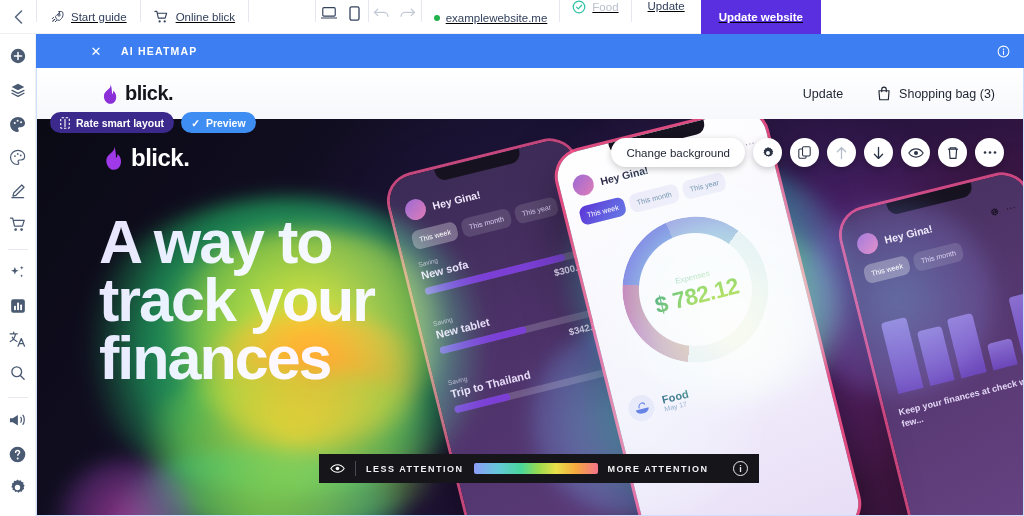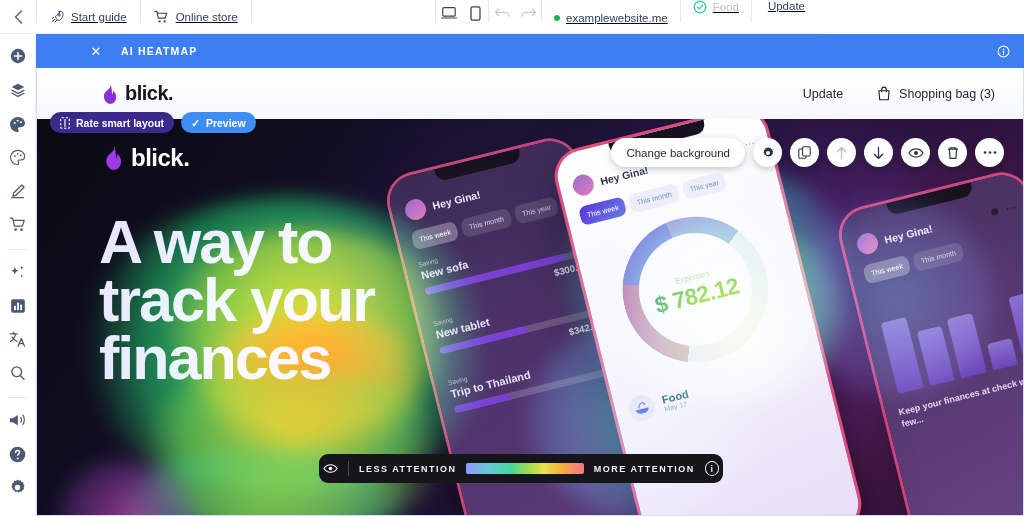--- a/index.html
+++ b/index.html
@@ -222,23 +222,23 @@
   }
   .tool-round {
     width:29px; height:29px; border-radius:50%; background:#fff;
     display:flex; align-items:center; justify-content:center; color:#2b3346;
     box-shadow:0 2px 7px rgba(0,0,0,0.22);
   }
   .tool-round.dim { color:#b8bfcc; }
 
   
   .legend {
-    position:absolute; left:319px; top:454px; width:404px; height:29px;
-    background:#16161a; border-radius:9px; display:flex; align-items:center;
-    padding:0 4px; gap:10px; z-index:28;
+    position:absolute; left:319px; top:454px; width:440px; height:29px;
+    background:#16161a; border-radius:0; display:flex; align-items:center;
+    padding:0 11px; gap:10px; z-index:28;
   }
   .lg-eye { color:#fff; display:flex; align-items:center; }
   .lg-bar-sep { width:1px; height:15px; background:#4a4a52; }
   .lg-txt { font-size:9px; letter-spacing:1.5px; font-weight:bold; color:#f2f2f5; white-space:nowrap; }
   .lg-grad {
     width:124px; height:11px; border-radius:2px;
     background: linear-gradient(90deg,#8d9dfb 0%, #63c9d8 20%, #49d69a 38%, #9ada4e 52%, #e8e04a 66%, #f6a93e 82%, #f4738a 100%);
   }
   .lg-info {
     margin-left:auto; width:15px; height:15px; border-radius:50%;
@@ -270,21 +270,21 @@
     </div>
     <div class="tb-sep"></div>
     <div class="tb-item">
       <span class="ic">
         <svg width="15" height="14" viewBox="0 0 16 15" fill="none">
           <path d="M1 1.5h2l1.6 7.2h7.3l1.6-5.2H4" stroke="#33415c" stroke-width="1.2" stroke-linecap="round" stroke-linejoin="round"></path>
           <circle cx="6" cy="12.2" r="1.2" fill="#33415c"></circle>
             <circle cx="11.4" cy="12.2" r="1.2" fill="#33415c"></circle>
         </svg>
       </span>
-      <span>Online store</span>
+      <span>Online blick</span>
     </div>
     <div class="tb-sep"></div>
 
     <div class="tb-spacer"></div>
 
     <div class="tb-sep"></div>
     <div class="tb-icobtn">
       <svg width="16" height="14" viewBox="0 0 18 14" fill="none">
         <rect x="2" y="1" width="14" height="9.5" rx="1.2" stroke="#33415c" stroke-width="1.3"></rect>
         <path d="M0.5 12.6h17" stroke="#33415c" stroke-width="1.3" stroke-linecap="round"></path>
@@ -318,20 +318,23 @@
     <div class="tb-saved">
       <svg width="14" height="14" viewBox="0 0 16 16" fill="none">
         <circle cx="8" cy="8" r="6.6" stroke="#2fc1a6" stroke-width="1.4"></circle>
         <path d="M5.2 8.2l2 2 3.8-4.2" stroke="#2fc1a6" stroke-width="1.4" stroke-linecap="round" stroke-linejoin="round"></path>
       </svg>
       <span>Food</span>
     </div>
     <div class="tb-sep"></div>
     <div class="tb-preview">
       <span>Update</span>
+    </div>
+    <div class="tb-update">
+      <span>Update website</span>
     </div>
   </div>
 
   <div class="rail">
     <div class="rail-btn">
       <svg width="18" height="18" viewBox="0 0 20 20">
         <circle cx="10" cy="10" r="8" fill="#4a5a72"></circle>
         <path d="M10 6v8M6 10h8" stroke="#fff" stroke-width="1.7" stroke-linecap="round"></path>
       </svg>
     </div>

